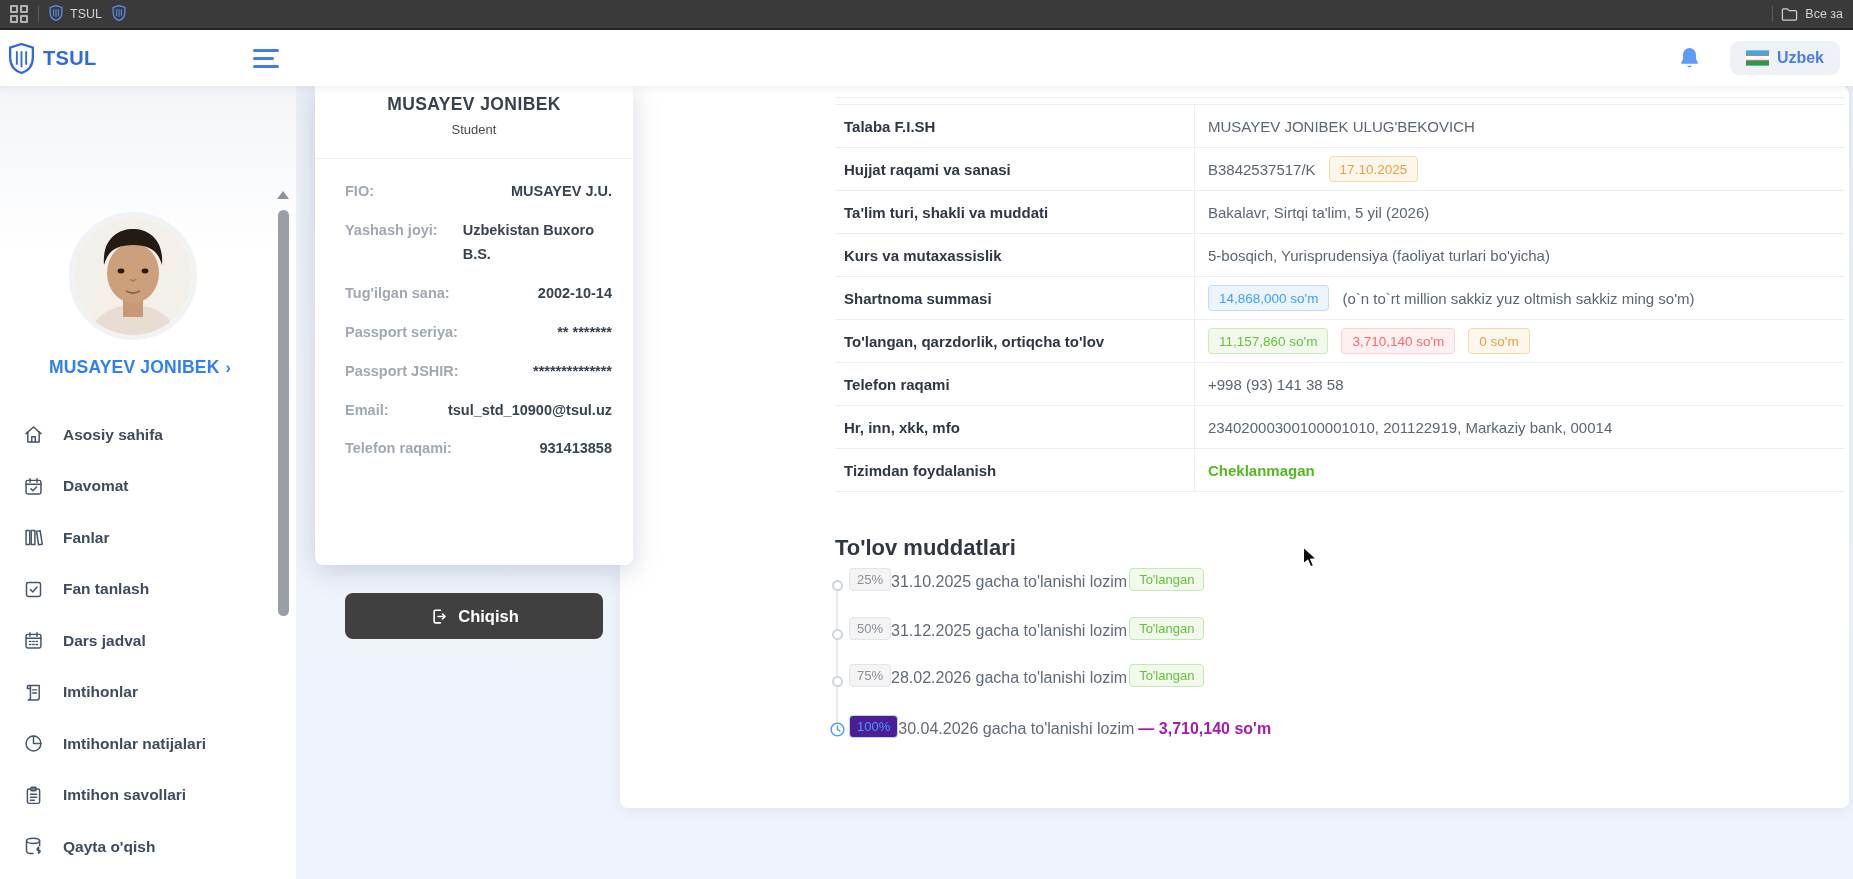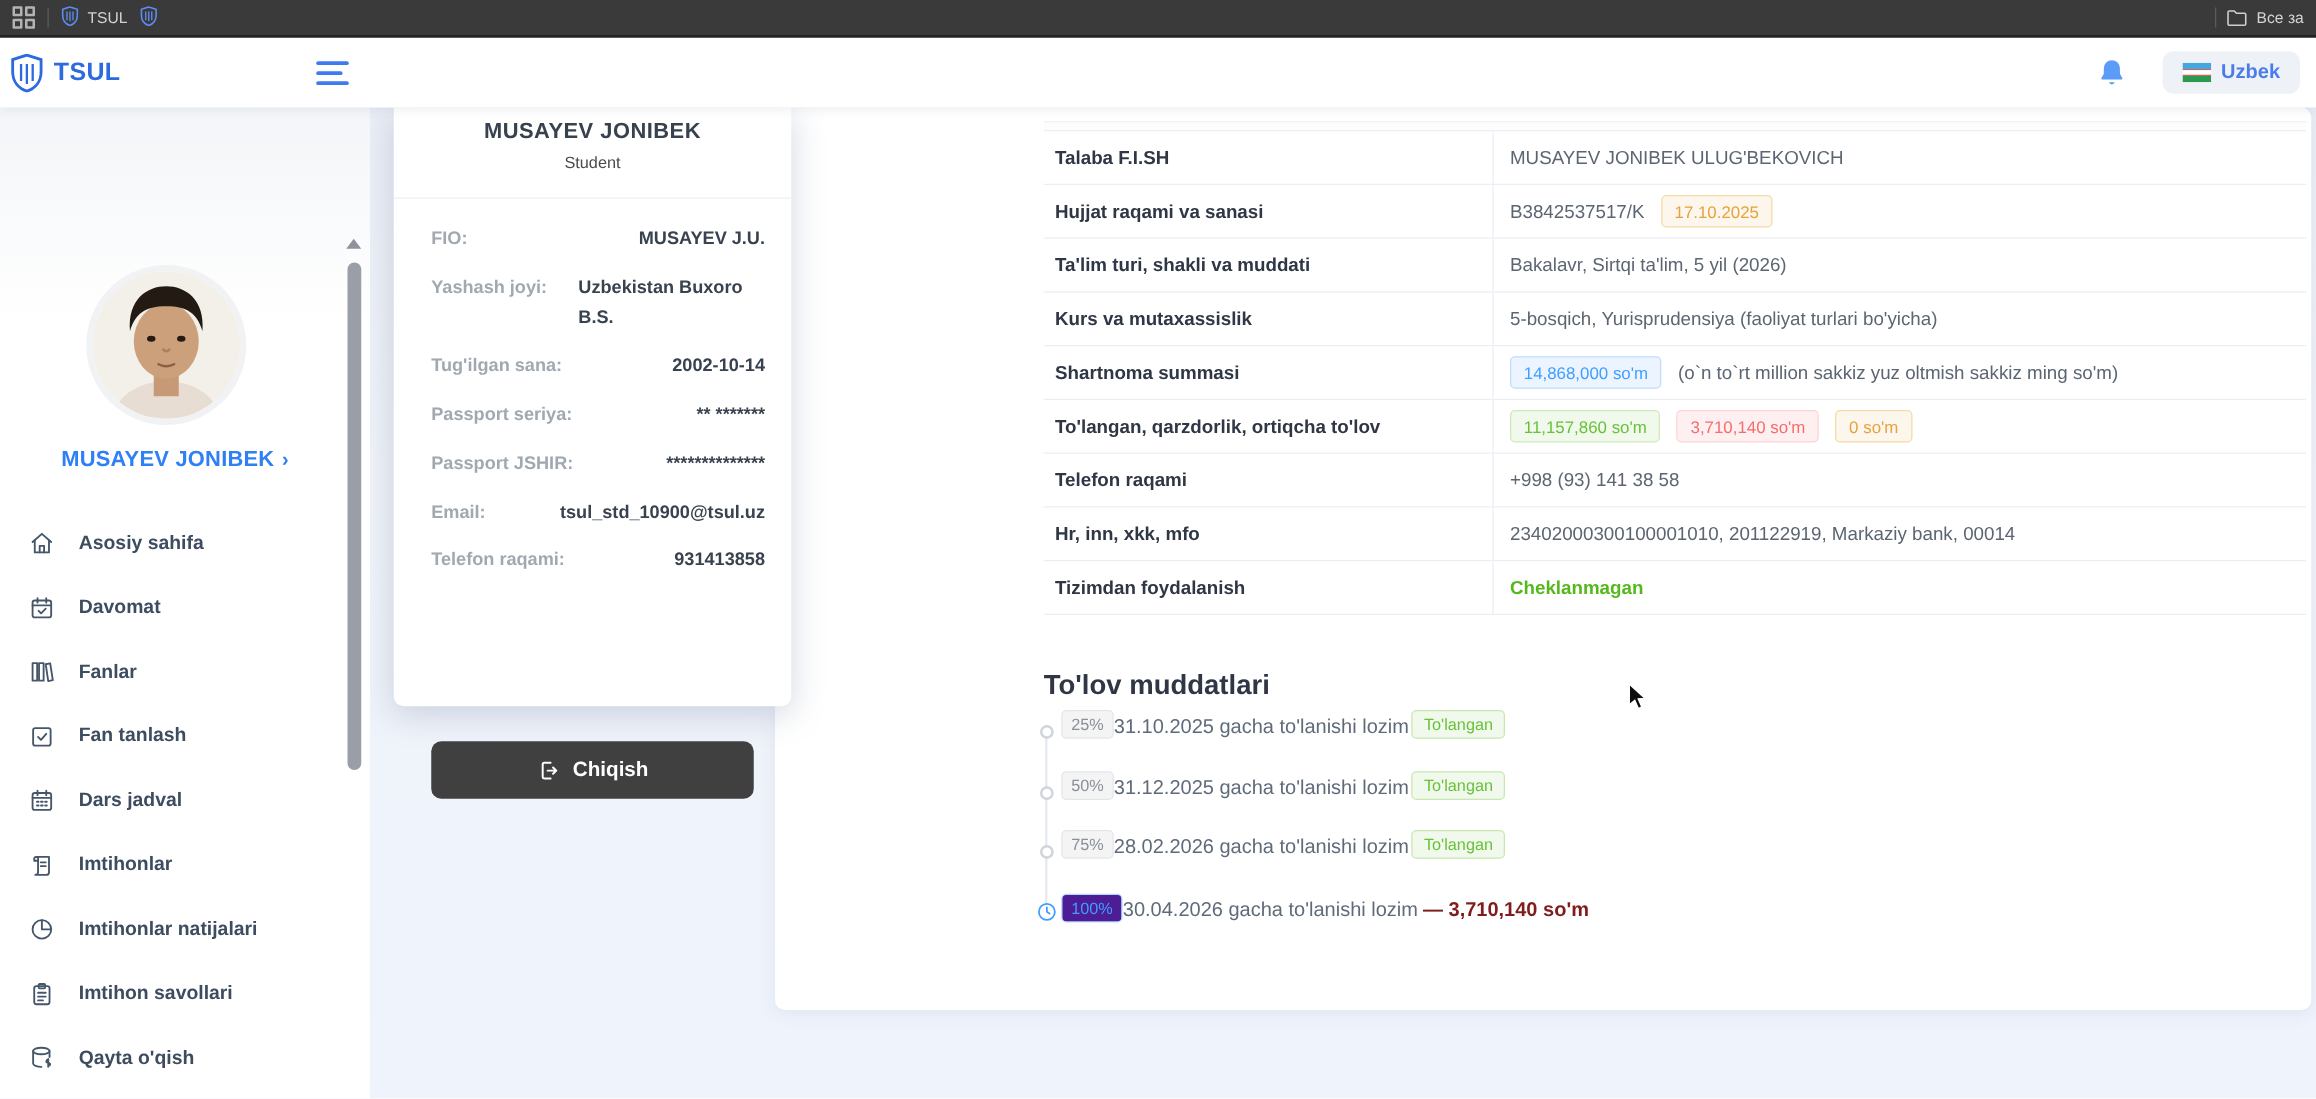--- a/index.html
+++ b/index.html
@@ -74,21 +74,21 @@
   .timeline-line { position:absolute; left:216px; top:500px; width:2px; height:140px; background:#e7eaf0; }
   .pay-row { position:absolute; left:205px; display:flex; align-items:flex-end; height:24px; }
   .pay-marker { width:24px; display:flex; justify-content:center; flex:none; }
   .pay-dot { width:11px; height:11px; border:2px solid #cfd5dd; border-radius:50%; background:#fff; }
   .pct-badge { display:inline-flex; align-items:center; justify-content:center; min-width:40px; height:23px;
       padding:0 7px; border-radius:4px; font-size:13px; background:#f4f4f5; border:1px solid #e3e5e8; color:#8a9099; }
   .pct-badge.primary { background:#4c1d95; border:1px solid #b3d8ff; color:#409eff; min-width:46px; }
   .pay-text { font-size:16px; color:#5f6b7a; }
   .status-badge { display:inline-flex; align-items:center; height:23px; padding:0 9px; border-radius:4px;
       font-size:13px; background:#f0f9eb; border:1px solid #c8e8b3; color:#67c23a; margin-left:2px; }
-  .pay-amount { font-size:16px; font-weight:bold; color:#7f1d1d; margin-left:4px; }
+  .pay-amount { font-size:16px; font-weight:bold; color:#a21caf; margin-left:4px; }
   .cursor { position:absolute; left:680px; top:460px; z-index:40; pointer-events:none; }
 
   
   .profile-card { position:absolute; left:315px; top:86px; width:318px; height:479px; background:#fff;
       border-radius:0 0 8px 8px; box-shadow:0 6px 26px rgba(110,125,155,.30); z-index:20; }
   .pc-name { margin-top:8px; text-align:center; color:#37424e; font-size:17.5px; font-weight:bold; letter-spacing:.4px; }
   .pc-role { margin-top:7px; text-align:center; color:#4a4a4a; font-size:13px; }
   .pc-divider { margin-top:21px; height:1px; background:#eef0f4; }
   .pc-fields { padding:21px 21px 0 30px; display:flex; flex-direction:column; gap:15px; }
   .pf-row { display:flex; align-items:flex-start; font-size:14.5px; line-height:1.65; }

